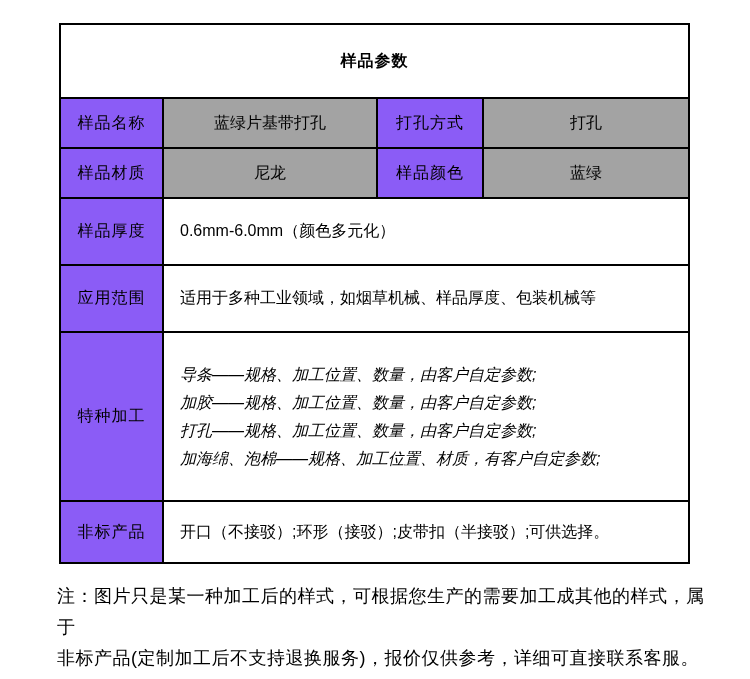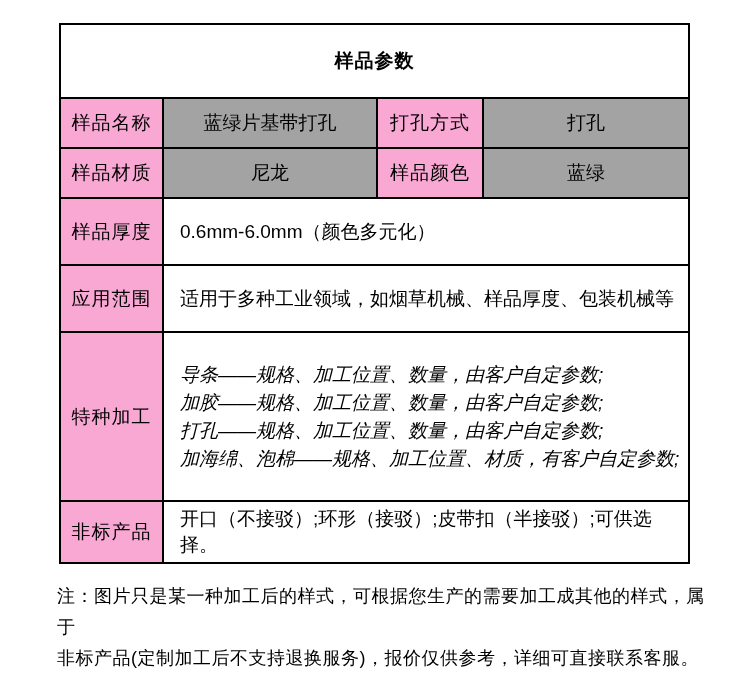--- a/index.html
+++ b/index.html
@@ -13,39 +13,39 @@
     overflow: hidden;
   }
   .spec-table {
     border-collapse: collapse;
     table-layout: fixed;
     margin: 23px 0 0 59px;
     width: 630px;
   }
   .spec-table td {
     border: 2px solid #000000;
-    font-size: 19px;
+    font-size: 16px;
     vertical-align: middle;
     overflow: hidden;
   }
   .col-label1 { width: 103px; }
   .col-value1 { width: 214px; }
   .col-label2 { width: 106px; }
   .col-value2 { width: 206px; }
 
   .title-cell {
     height: 70px;
     text-align: center;
     font-size: 29px;
     font-weight: bold;
     background: #ffffff;
     letter-spacing: 1px;
   }
   .label-cell {
-    background: #f9a8d4;
+    background: #8b5cf6;
     text-align: center;
     letter-spacing: 1px;
   }
   .value-center {
     background: #a3a3a3;
     text-align: center;
   }
   .value-left {
     background: #ffffff;
     text-align: left;

